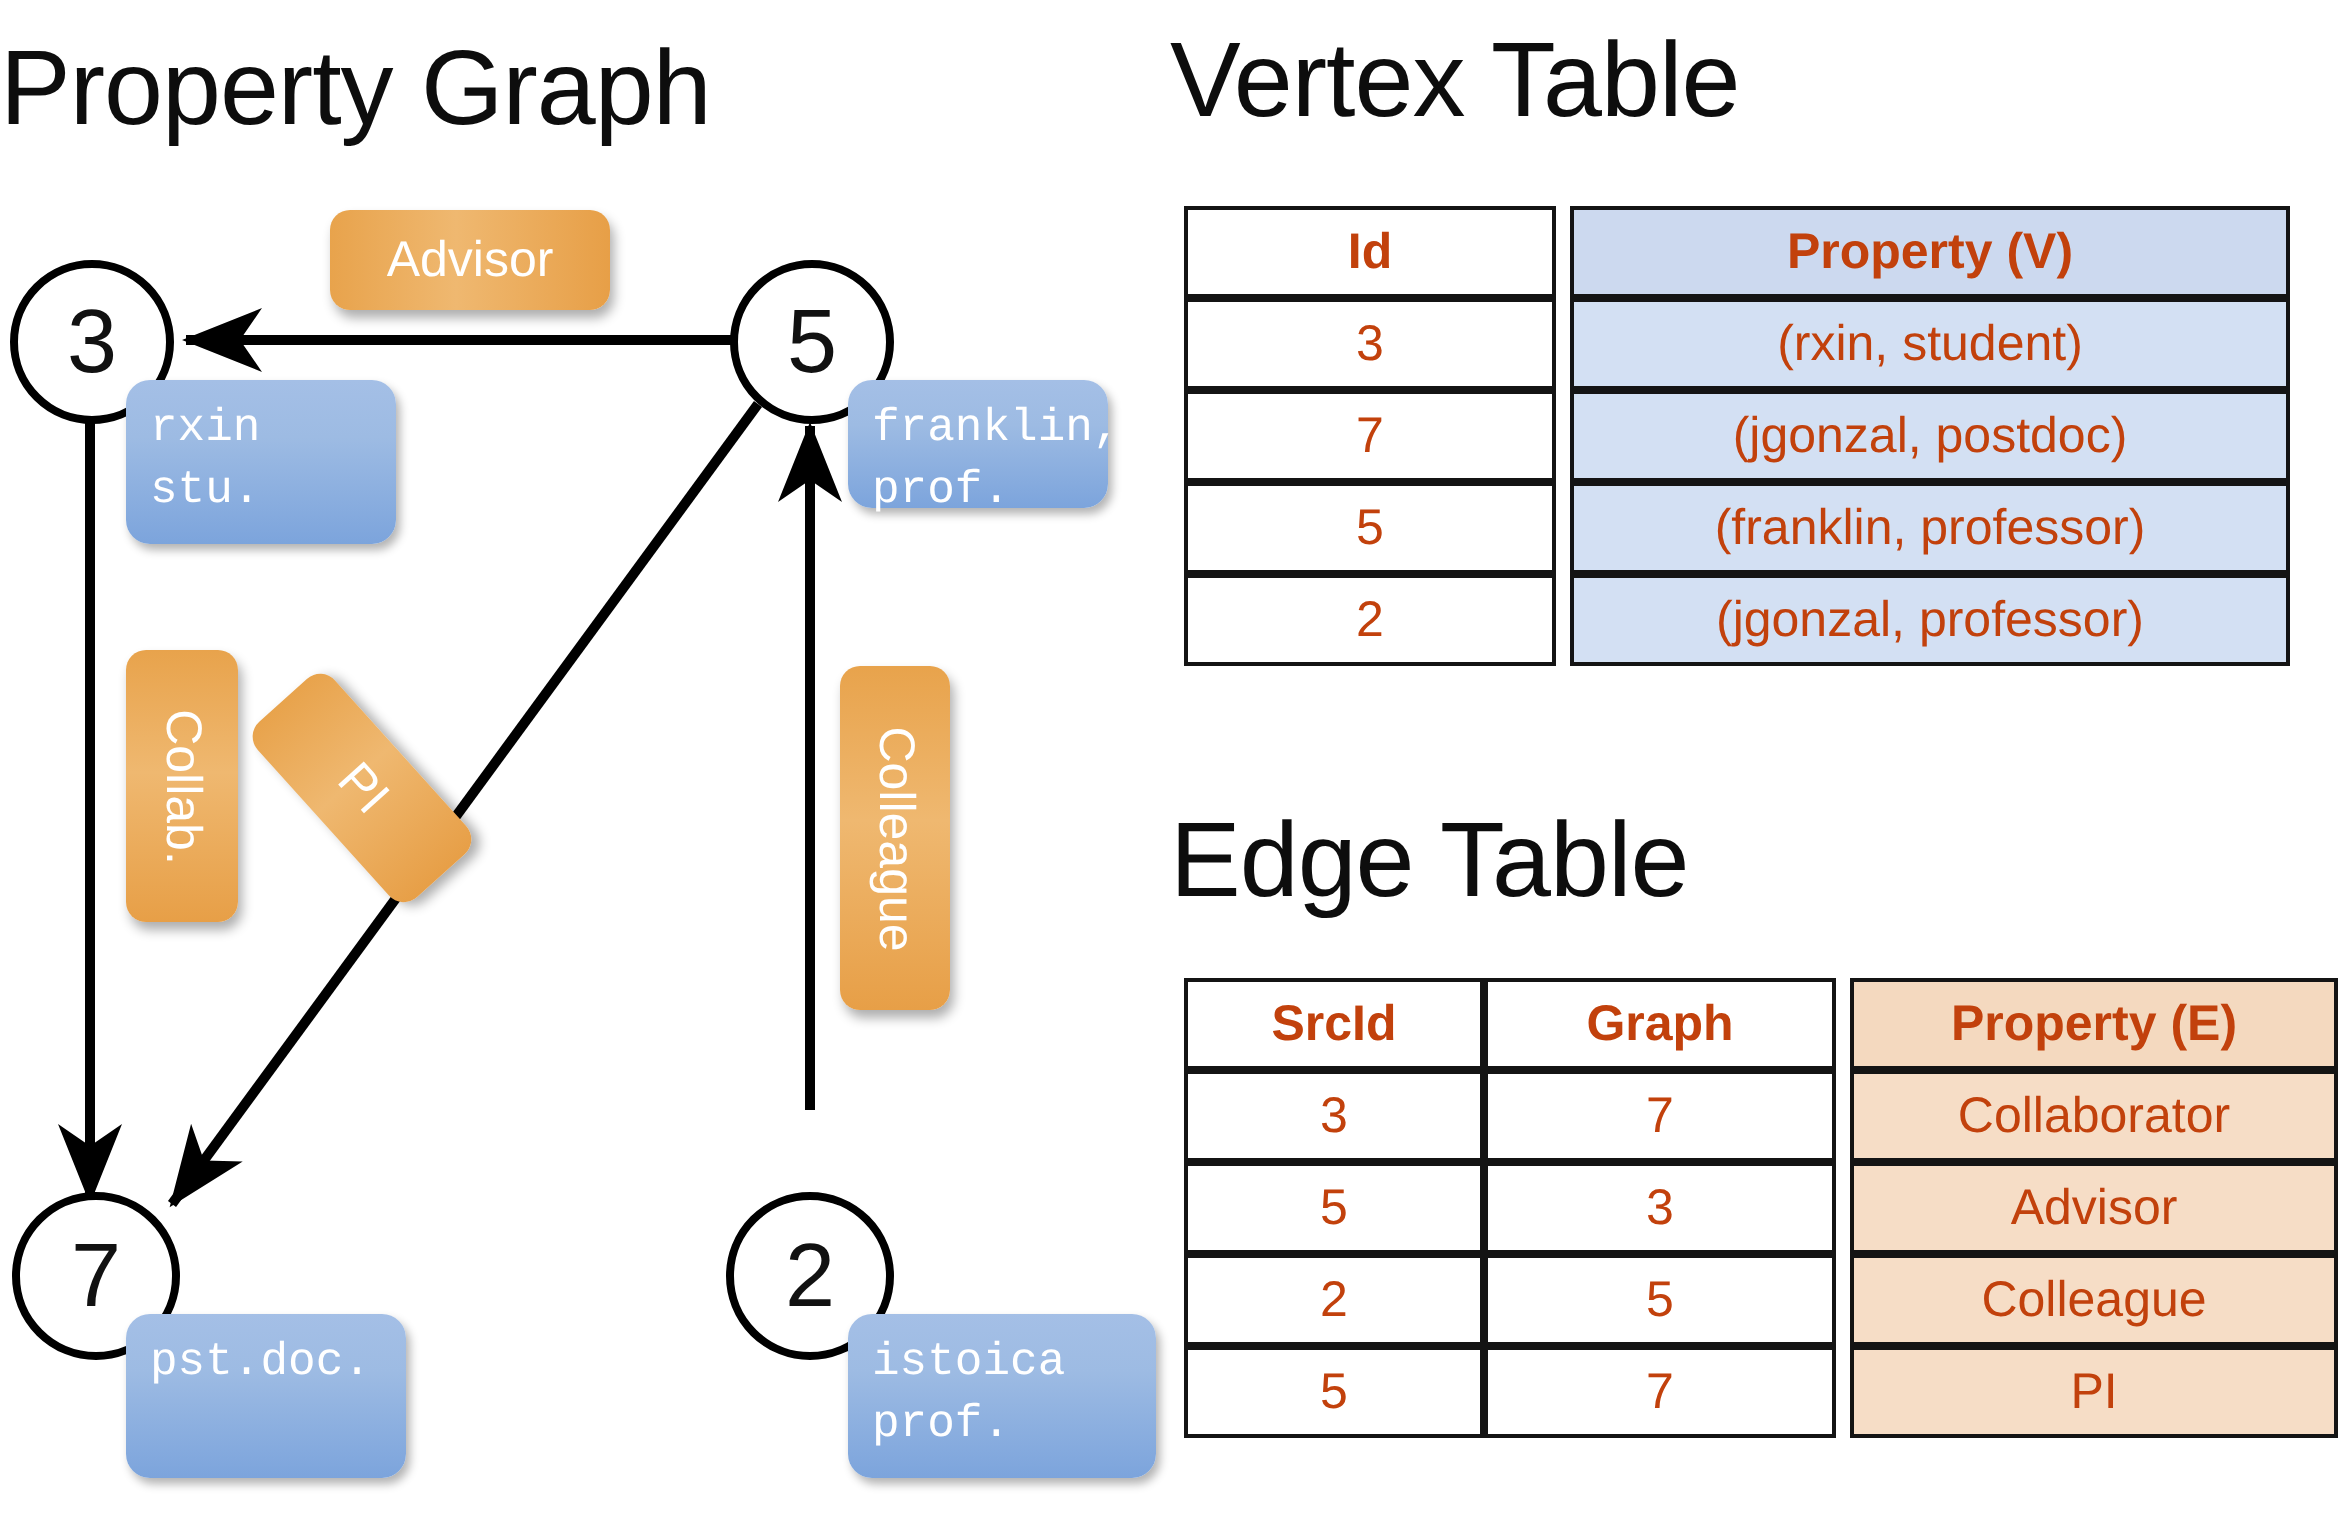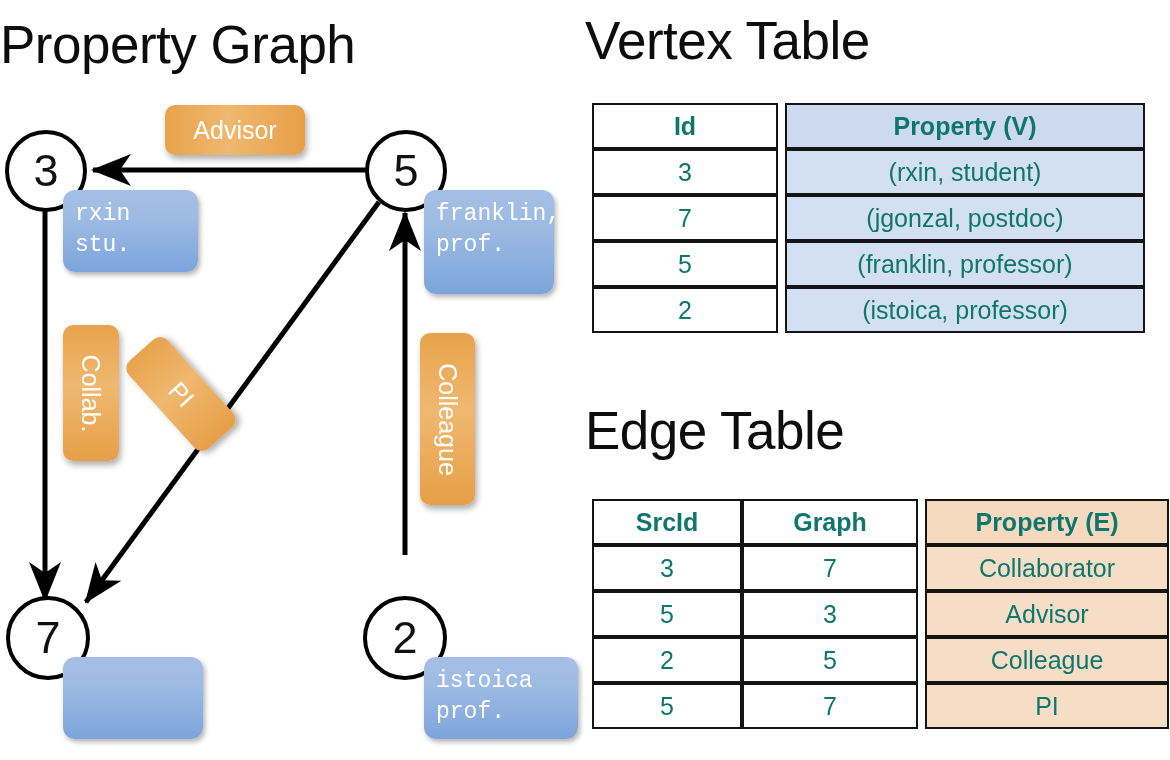--- a/index.html
+++ b/index.html
@@ -110,21 +110,21 @@
     border-spacing: 0;
     font-family: "Liberation Sans", sans-serif;
     font-weight: 300;
   }
   .data-table td, .data-table th {
     border: 2px solid #141414;
     text-align: center;
     font-weight: 300;
     padding: 0;
     font-size: 25px;
-    color: #0f766e;
+    color: #c2410c;
     height: 46px;
     box-sizing: border-box;
   }
   .data-table th {
     font-weight: bold;
     font-size: 25px;
   }
   .gap-col {
     border: none !important;
     width: 7px;
@@ -133,21 +133,21 @@
   }
   .v-head-prop { background: #ccd9ef; }
   .v-cell-prop { background: #d3e0f3; }
   .e-head-prop { background: #f4d9bf; }
   .e-cell-prop { background: #f6ddc6; }
 
   #vertex-table { left: 592px; top: 103px; }
   #vertex-table .col-id   { width: 186px; }
   #vertex-table .col-prop { width: 360px; }
 
-  #edge-table { left: 592px; top: 489px; margin-top: 10px; }
+  #edge-table { left: 592px; top: 489px; }
   #edge-table .col-src  { width: 150px; }
   #edge-table .col-dst  { width: 176px; }
   #edge-table .col-prop { width: 244px; }
 </style>
 </head>
 <body>
 
 <div class="stage">
 
   <div class="title" id="title-property-graph">Property Graph</div>
@@ -178,29 +178,30 @@
       <span>3</span>
     </div>
     <div class="prop-box" id="prop-3" style="left:63px; top:105px; width:135px; height:82px;">
       <span>rxin</span>
       <span>stu.</span>
     </div>
 
     <div class="node-circle" id="node-5" style="left:365px; top:45px; width:82px; height:82px;">
       <span>5</span>
     </div>
-    <div class="prop-box" id="prop-5" style="left:424px; top:105px; width:130px; height:104px;">
+    <div class="prop-box" id="prop-5" style="left:424px; top:105px; width:130px; height:64px;">
       <span>franklin,</span>
       <span>prof.</span>
     </div>
 
     <div class="node-circle" id="node-7" style="left:6px; top:511px; width:84px; height:84px;">
       <span>7</span>
     </div>
     <div class="prop-box" id="prop-7" style="left:63px; top:572px; width:140px; height:82px;">
+      <span>pst.doc.</span>
     </div>
 
     <div class="node-circle" id="node-2" style="left:363px; top:511px; width:84px; height:84px;">
       <span>2</span>
     </div>
     <div class="prop-box" id="prop-2" style="left:424px; top:572px; width:154px; height:82px;">
       <span>istoica</span>
       <span>prof.</span>
     </div>
 
@@ -242,21 +243,21 @@
         <td class="col-prop v-cell-prop">(jgonzal, postdoc)</td>
       </tr>
       <tr>
         <td class="col-id">5</td>
         <td class="gap-col"></td>
         <td class="col-prop v-cell-prop">(franklin, professor)</td>
       </tr>
       <tr>
         <td class="col-id">2</td>
         <td class="gap-col"></td>
-        <td class="col-prop v-cell-prop">(istoica, professor)</td>
+        <td class="col-prop v-cell-prop">(jgonzal, professor)</td>
       </tr>
     </tbody>
   </table>
 
   <table class="data-table" id="edge-table">
     <thead>
       <tr>
         <th class="col-src">SrcId</th>
         <th class="col-dst">Graph</th>
         <td class="gap-col"></td>

